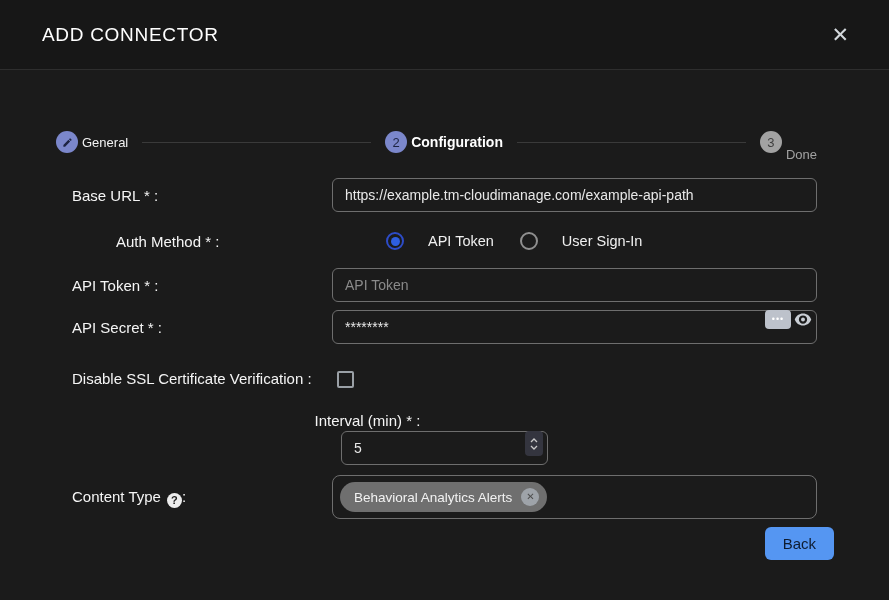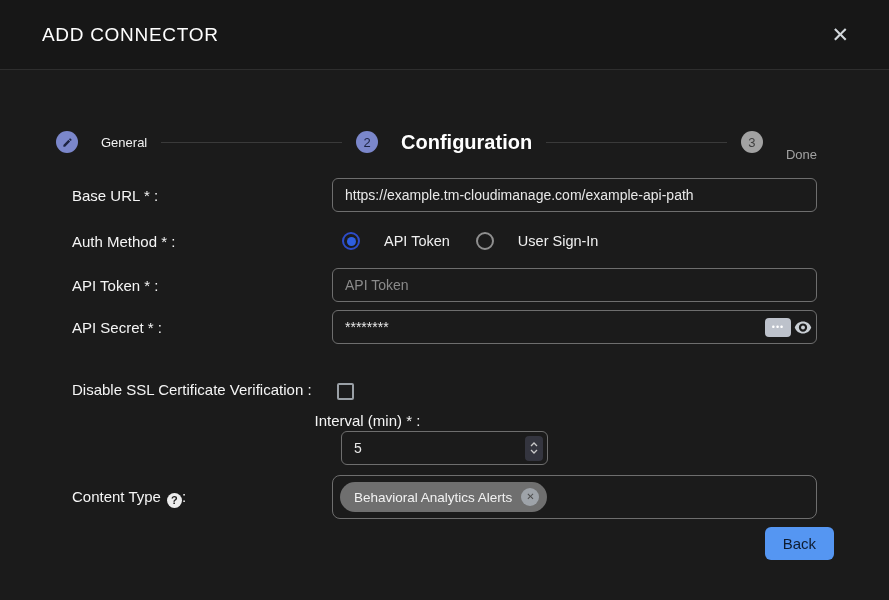--- a/index.html
+++ b/index.html
@@ -17,41 +17,41 @@
     border-bottom:1px solid #2e2e2e;
     display:flex; align-items:center; justify-content:space-between;
     padding:0 38px 0 42px;
   }
   .modal-title { font-size:19px; font-weight:500; letter-spacing:0.7px; color:#ffffff; }
   .close-btn { background:none; border:none; cursor:pointer; color:#d3d8dc; font-size:21px; line-height:1; padding:2px; }
   .modal-body { padding:60px 72px 0 72px; }
 
   
   .stepper { display:flex; align-items:center; height:24px; margin-left:-16px; }
-  .step { display:flex; align-items:center; gap:23px; flex-shrink:0; cursor:pointer; }
+  .step { display:flex; align-items:center; gap:4px; flex-shrink:0; cursor:pointer; }
   .step-circle {
     width:22px; height:22px; border-radius:50%;
     display:flex; align-items:center; justify-content:center;
     background:#7b87cb; color:#1d2443; font-size:13px; font-weight:500;
   }
   .step-circle.pending { background:#a2a2a2; color:#3f3f3f; }
   .step-label { font-size:13px; color:#f2f2f2; }
-  .step-label.active { font-size:20px; font-weight:700; color:#ffffff; }
+  .step-label.active { font-size:14px; font-weight:700; color:#ffffff; }
   .step-label.pending { color:#a2a2a2;margin-top:25px; }
   .step-line { flex:1; height:1px; background:#3a3a3a; margin:0 14px; }
 
   
   .form { margin-top:24px; }
   .form-row { display:flex; align-items:center; min-height:34px; }
-  .form-row.top-align { align-items:flex-end; }
-  .r1 { margin-top:0; } .r2 { margin-top:12px; } .r3 { margin-top:10px; }
+  .form-row.top-align { align-items:center; }
+  .r1 { margin-top:0; } .r2 { margin-top:12px;margin-left:44px; } .r3 { margin-top:10px; }
   .r4 { margin-top:8px; } .r5 { margin-top:12px; min-height:44px; }
   .r6 { margin-top:10px;flex-direction:column; } .r7 { margin-top:10px; }
   .row-label { width:260px; flex-shrink:0; font-size:15px; color:#f5f5f5; line-height:21px; }
-  .row-field { flex:1; position:relative; display:flex; align-items:center; }
+  .row-field { flex:1; position:relative; display:flex; }
   .text-input {
     width:100%; height:34px;
     background:transparent; border:1px solid #6e6e6e; border-radius:6px;
     color:#e8e8e8; font-size:14px; padding:0 12px; outline:none;
     font-family:"Liberation Sans", sans-serif;
   }
   .text-input::placeholder { color:#8a8a8a; }
   .text-input.with-adorn { padding-right:58px; }
 
   

